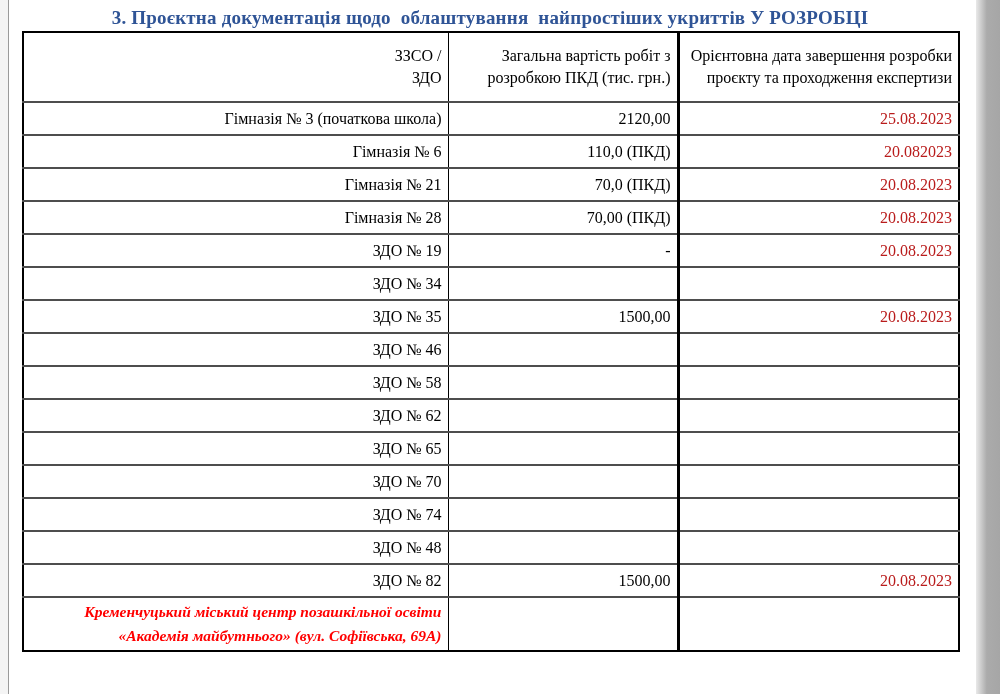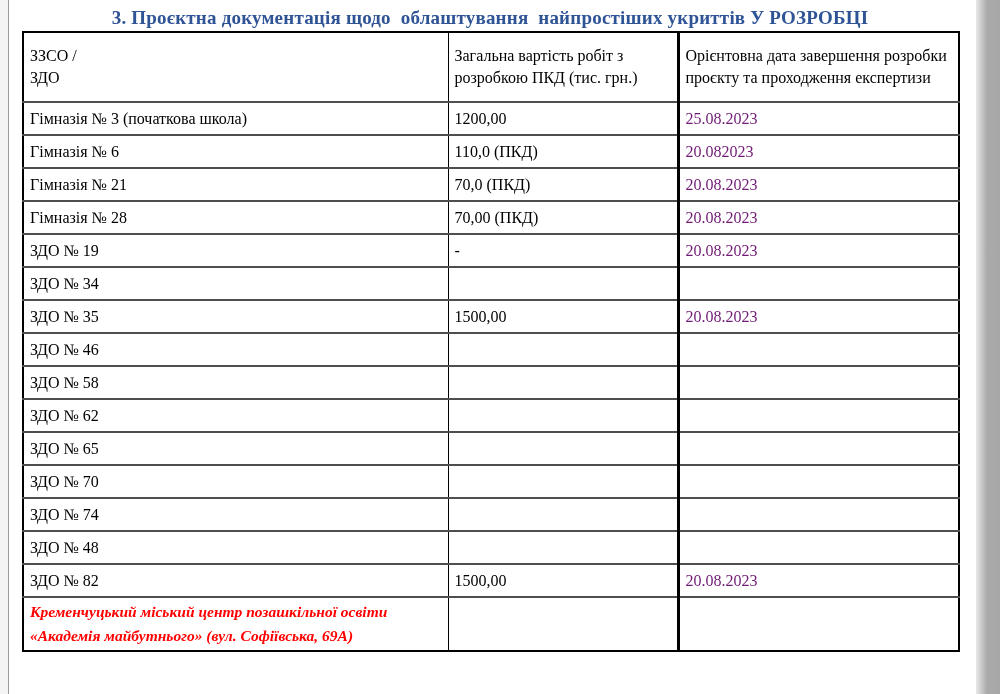--- a/index.html
+++ b/index.html
@@ -35,39 +35,39 @@
     letter-spacing: 0.2px;
   }
   table.shelters {
     border-collapse: collapse;
     table-layout: fixed;
     width: 936px;
     border: 2px solid #000;
   }
   th, td {
     border: 1px solid #000;
-    text-align: left;
+    text-align: right;
     vertical-align: middle;
     font-size: 16px;
     color: #000;
     padding: 2px 6px;
     overflow: hidden;
     margin-left: 20px;
   }
   td { border-top: 2px solid #4e4e4e; }
   thead tr { height: 70px; }
   tbody tr { height: 33px; font-family: Liberation Serif, serif; }
   tr.footer-row { height: 46px; }
   th { font-weight: normal; line-height: 1.4; }
   th.c1 { white-space: pre-line; }
   .c1 { width: 425px; }
   .c2 { width: 230px; }
   .c3 { width: 281px; border-left: 3px solid #000 !important; border-radius: 17px; }
   th.c3 { border-left: 3px solid #000; }
-  td.c3 { color: #701a75; }
+  td.c3 { color: #b91c1c; }
   tr.footer-row td.c1 {
     color: #FF0000;
     font-weight: bold;
     font-style: italic;
     white-space: pre-line;
     font-size: 15.5px;
     line-height: 1.55;
   }
 </style>
 </head>
@@ -89,21 +89,21 @@
       <tr>
         <th class="c1">ЗЗСО /
 ЗДО</th>
         <th class="c2">Загальна вартість робіт з розробкою ПКД (тис. грн.)</th>
         <th class="c3">Орієнтовна дата завершення розробки проєкту та проходження експертизи</th>
       </tr>
     </thead>
     <tbody>
         <tr>
           <td class="c1">Гімназія № 3 (початкова школа)</td>
-          <td class="c2">1200,00</td>
+          <td class="c2">2120,00</td>
           <td class="c3">25.08.2023</td>
         </tr>
         <tr>
           <td class="c1">Гімназія № 6</td>
           <td class="c2">110,0 (ПКД)</td>
           <td class="c3">20.082023</td>
         </tr>
         <tr>
           <td class="c1">Гімназія № 21</td>
           <td class="c2">70,0 (ПКД)</td>

